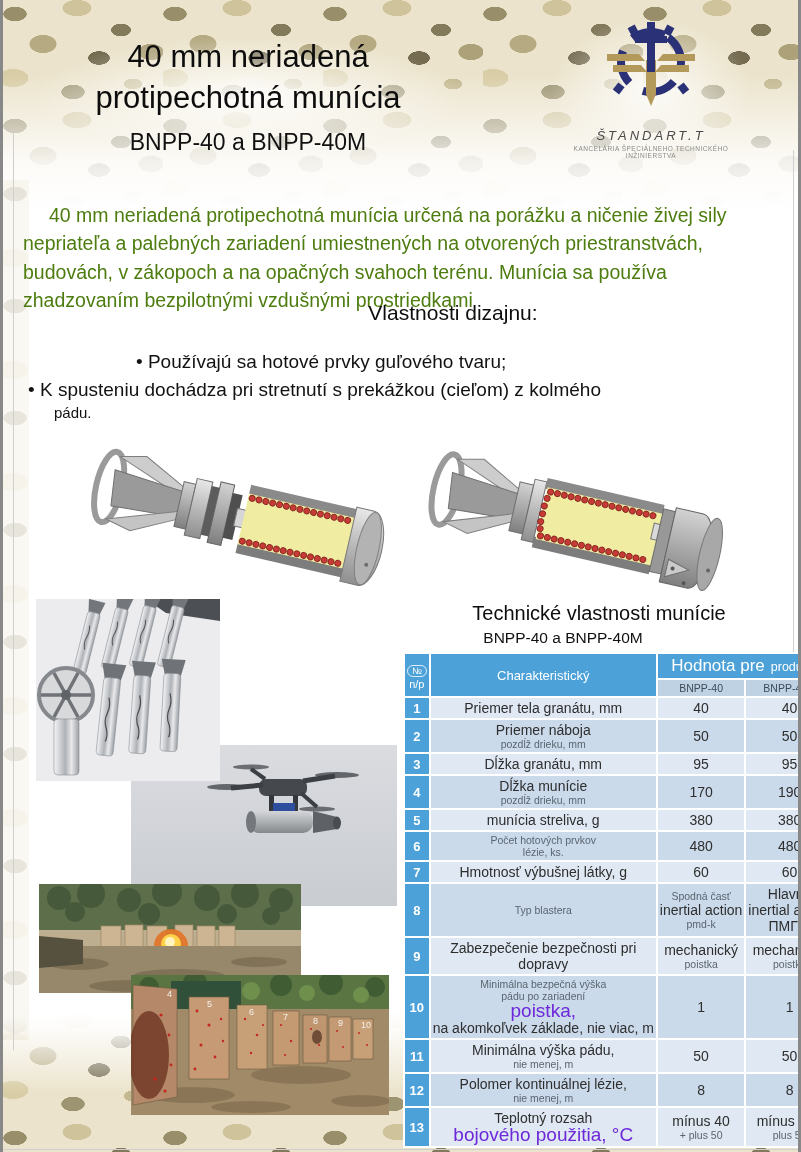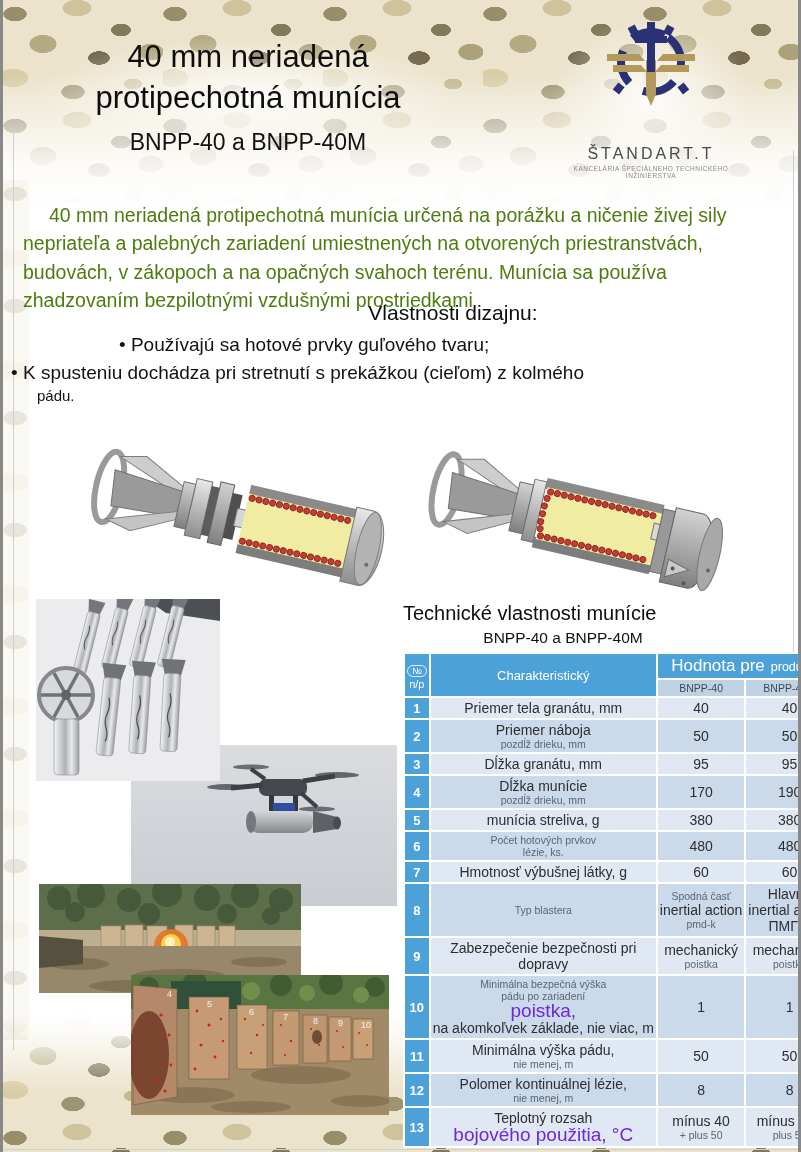--- a/index.html
+++ b/index.html
@@ -31,48 +31,48 @@
   .edge-line{position:absolute;background:#cfcfcf;z-index:1;}
 
   
   .title-block{position:absolute;left:30px;top:36px;width:430px;text-align:center;z-index:2;
     background:radial-gradient(closest-side, rgba(255,255,255,.9), rgba(255,255,255,0));}
   .title-line{font-size:31px;line-height:41px;color:#0d0d0d;}
   .title-sub{font-size:23px;line-height:30px;margin-top:9px;color:#111;}
 
   .logo-block{position:absolute;left:548px;top:18px;width:200px;text-align:center;z-index:2;
     background:radial-gradient(closest-side, rgba(255,255,255,.85), rgba(255,255,255,0));}
-  .logo-name{font-size:16px;letter-spacing:3px;color:#4a4a4a;margin-top:19px;}
+  .logo-name{font-size:13px;letter-spacing:3px;color:#4a4a4a;margin-top:2px;font-style:italic;}
   .logo-tagline{font-size:6.5px;letter-spacing:.5px;color:#8a8a8a;margin-top:2px;}
 
   
   .intro{position:absolute;left:20px;top:181px;width:730px;font-size:19.5px;line-height:28.5px;
     text-indent:26px;z-index:2;color:#4d7c0f;}
   .design-heading{position:absolute;left:150px;top:301px;width:600px;text-align:center;
     font-size:21px;z-index:2;color:#0e0e0e;}
-  .bullets{position:absolute;left:8px;top:331px;width:752px;margin:0;padding:0;list-style:none;
+  .bullets{position:absolute;left:8px;top:331px;width:752px;margin:17px;padding:0;list-style:none;
     font-size:19px;line-height:27.5px;z-index:2;color:#121212;}
   .bullets li::before{content:"• ";}
   .b1{padding-left:108px;}
   .b2{padding-left:22px;}
   .b3{padding-left:0;}
   .b3 .sub{display:block;font-size:15px;line-height:20px;padding-left:26px;}
   .b3 .sub::before{content:"";}
 
   
   .render1{position:absolute;left:80px;top:441px;z-index:2;}
   .render2{position:absolute;left:418px;top:448px;z-index:2;}
   .photo{position:absolute;overflow:hidden;}
   .photo1{left:33px;top:599px;width:184px;height:182px;z-index:3;}
   .photo2{left:128px;top:745px;width:266px;height:161px;z-index:2;}
   .photo3{left:36px;top:884px;width:262px;height:109px;z-index:3;}
   .photo4{left:128px;top:975px;width:258px;height:140px;z-index:4;}
 
   
-  .spec-title{position:absolute;left:400px;top:602px;width:392px;text-align:left;font-size:20px;z-index:2;color:#0d0d0d;}
+  .spec-title{position:absolute;left:400px;top:602px;width:392px;text-align:center;font-size:20px;z-index:2;color:#0d0d0d;}
   .spec-subtitle{position:absolute;left:380px;top:629px;width:360px;text-align:center;font-size:15.5px;z-index:2;color:#111;}
   .spec-table{position:absolute;left:400px;top:652px;z-index:2;border-collapse:separate;border-spacing:2px;
     background:#fff;table-layout:fixed;}
   .spec-table td,.spec-table th{padding:2px 2px;vertical-align:middle;}
   .col-num{width:28px;} .col-lab{width:170px;} .col-val{width:92px;}
   .h-blue{background:#4BA1D8;color:#fff;font-weight:normal;}
   .h-char{font-size:13px;}
   .h-val .big{font-size:17px;} .h-val .small{font-size:12.5px;margin-left:6px;}
   .h-sub{background:#BFD2E3;color:#3c4a58;font-size:10.5px;font-weight:normal;}
   .num{background:#4BA1D8;color:#fff;font-weight:bold;font-size:13px;text-align:center;}

